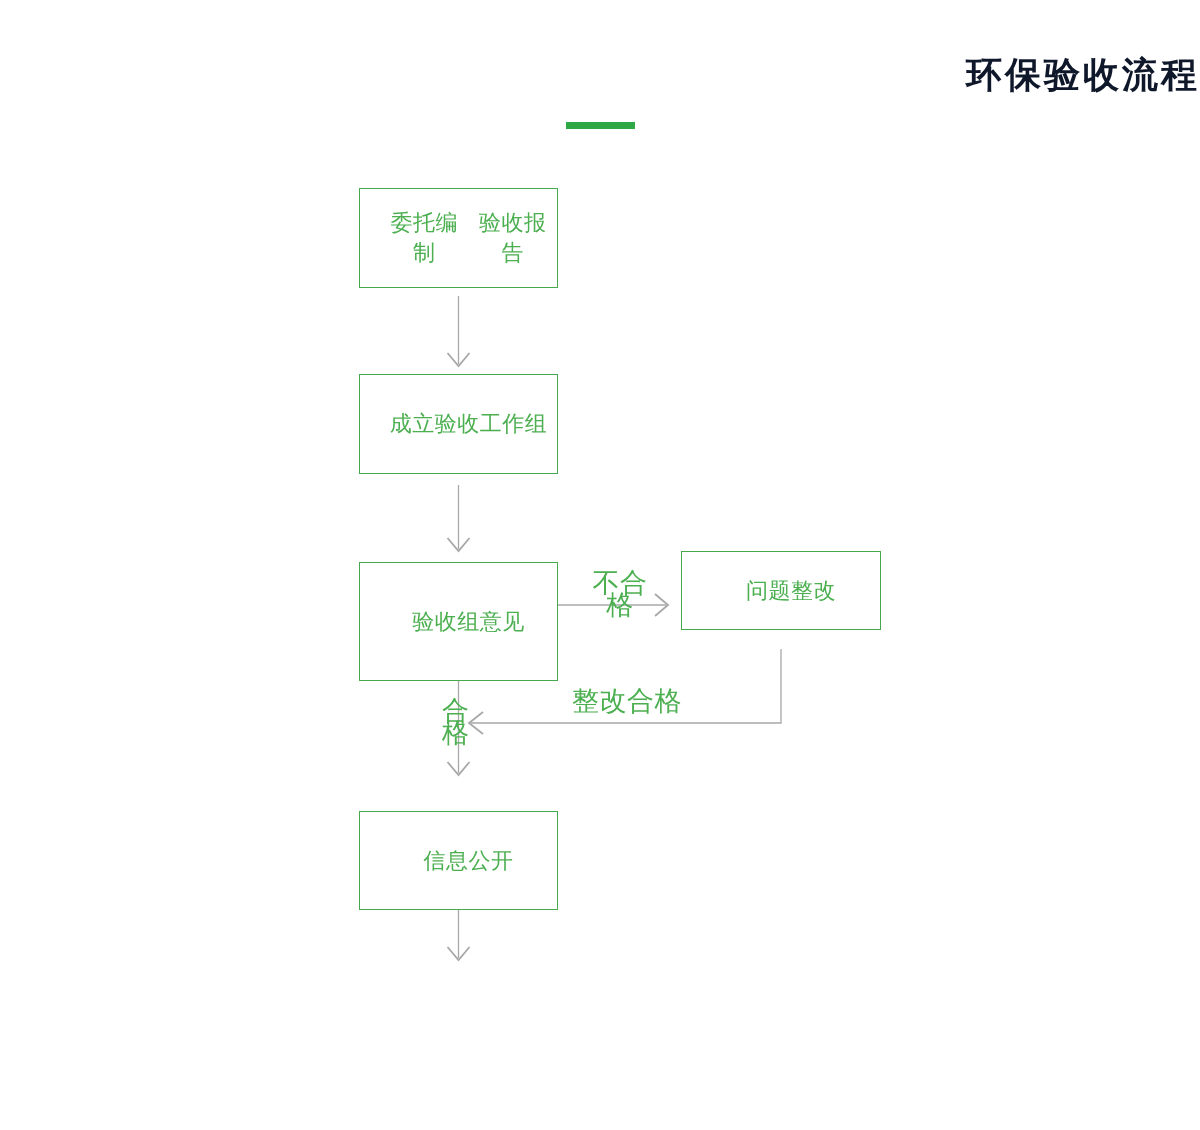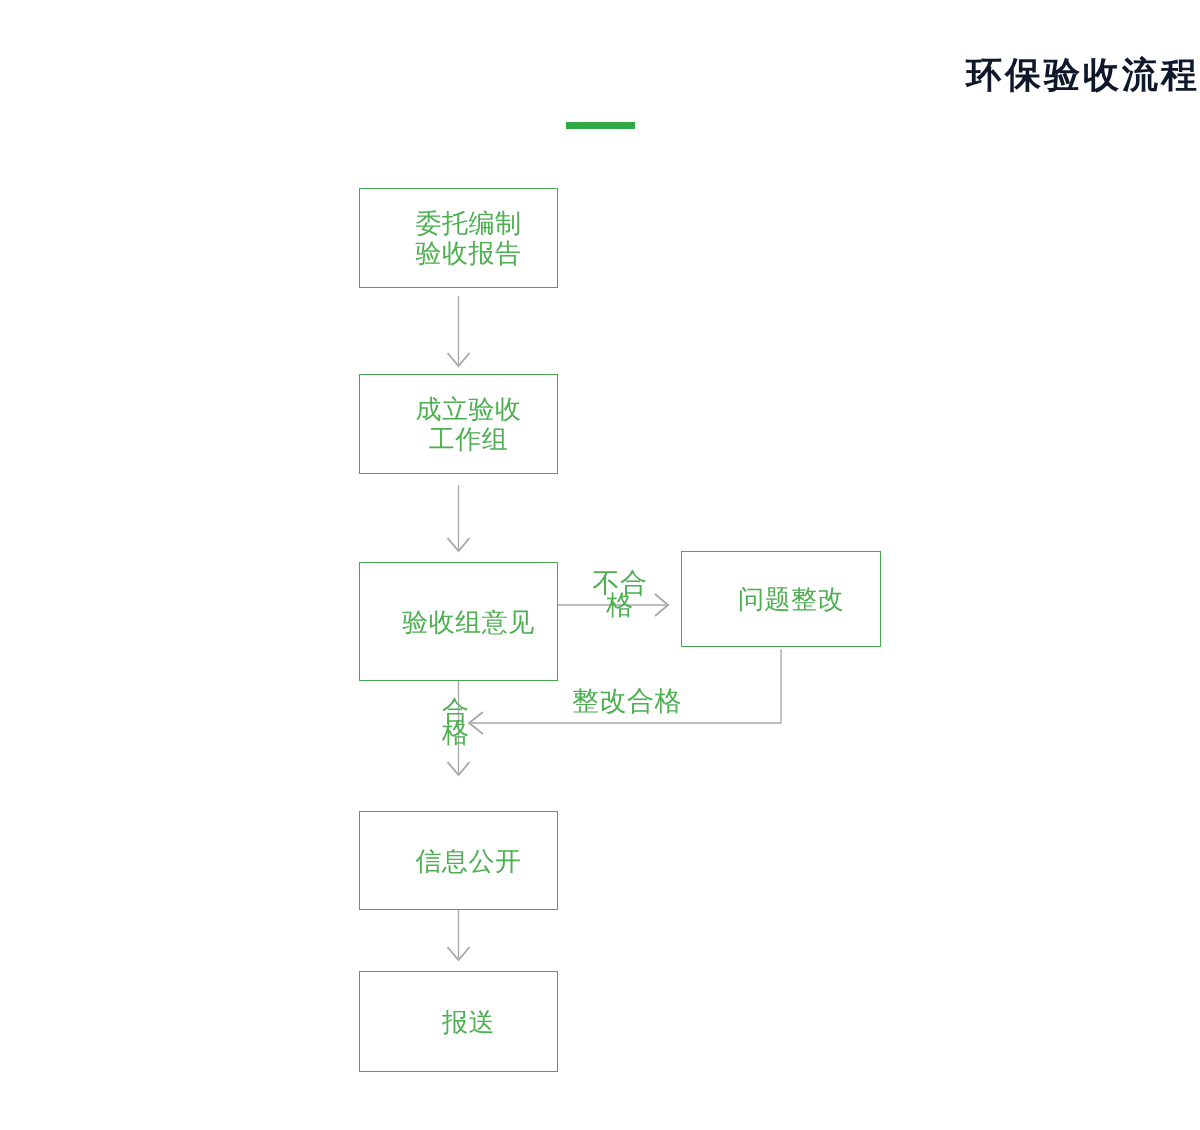--- a/index.html
+++ b/index.html
@@ -35,34 +35,34 @@
     background: #2fa846;
   }
   .node {
     position: absolute;
     width: 199px;
     height: 100px;
     border: 1px solid #46a94e;
     background: #ffffff;
     box-sizing: border-box;
     display: flex;
-    flex-direction: column;
+    flex-direction: row;
     align-items: center;
     justify-content: center;
     color: #4caf50;
-    font-size: 26px;
+    font-size: 22px;
     letter-spacing: 0.5px;
     line-height: 30px;
     text-align: center;
     padding-left: 20px;
   }
   .node-entrust   { left: 359px; top: 188px; }
   .node-workgroup { left: 359px; top: 374px; }
   .node-opinion   { left: 359px; top: 562px; height: 119px; }
-  .node-rectify   { left: 681px; top: 551px; width: 200px; height: 96px; }
+  .node-rectify   { left: 681px; top: 551px; width: 200px; height: 79px; }
   .node-publish   { left: 359px; top: 785px; height: 99px; margin-top: 26px; }
   .node-submit    { left: 359px; top: 971px; height: 101px; }
   .edge-label {
     position: absolute;
     color: #4caf50;
     font-size: 27px;
     letter-spacing: 0.5px;
     line-height: 22px;
   }
   .edge-label-fail {
@@ -151,21 +151,18 @@
   </div>
 
   <div class="node node-rectify">
     <div>问题整改</div>
   </div>
 
   <div class="node node-publish">
     <div>信息公开</div>
   </div>
 
-  <div class="node node-submit">
-    <div>报送</div>
-  </div>
 
   <div class="edge-label edge-label-fail">不合格</div>
   <div class="edge-label edge-label-rectified">整改合格</div>
   <div class="edge-label edge-label-pass">合格</div>
 
 </div>
 
 </body></html>

